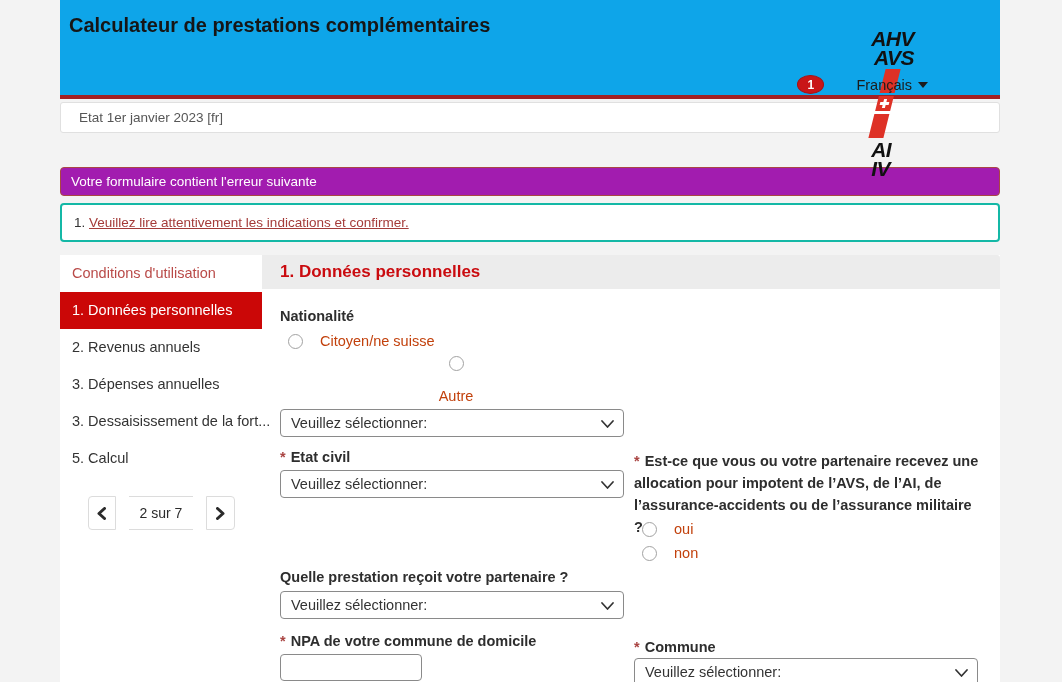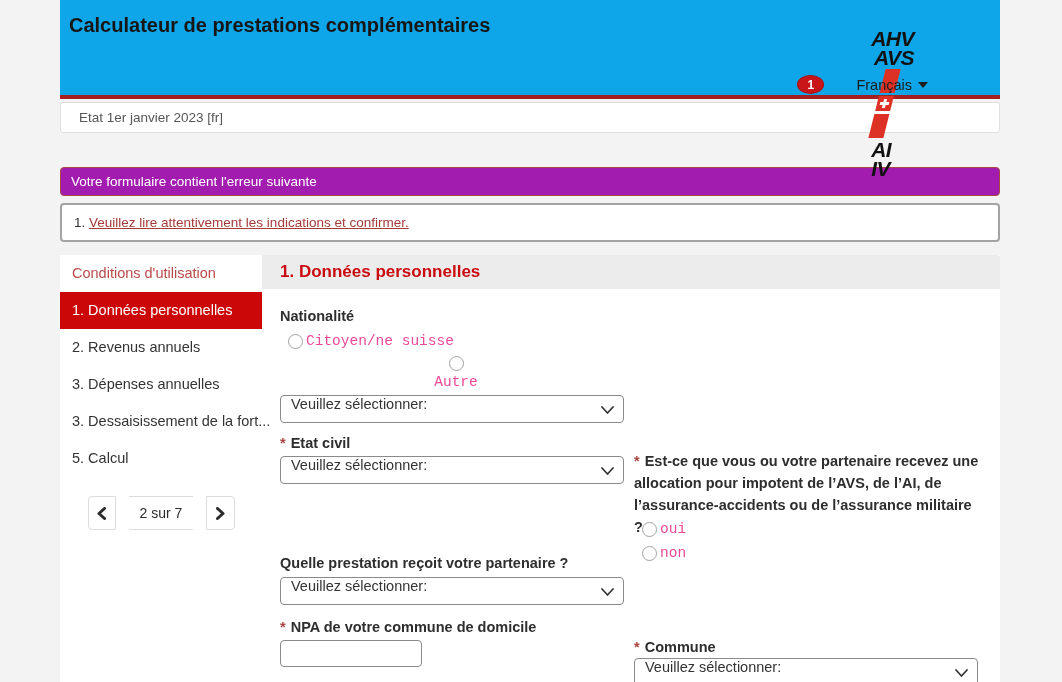--- a/index.html
+++ b/index.html
@@ -31,21 +31,21 @@
     color:#fff; font-size:12px; font-weight:bold; display:flex; align-items:center; justify-content:center; }
   .lang { margin-left:32px; font-size:14.5px; color:#1c1c1c; display:flex; align-items:center; gap:6px; cursor:pointer; }
 
   
   .etat-bar { margin-top:3px; background:#fff; border:1px solid #e0e0e0; border-radius:3px;
     padding:6px 0 6px 18px; font-size:13.5px; color:#565656; line-height:17px; }
 
   
   .error-banner { margin-top:34px; background:#a21caf; border:1px solid #a94744; color:#fff; border-radius:4px;
     padding:5px 10px; font-size:13.5px; line-height:17px; }
-  .error-box { margin-top:7px; background:#fff; border:2px solid #a3a3a3; border-radius:4px;
+  .error-box { margin-top:7px; background:#fff; border:2px solid #14b8a6; border-radius:4px;
     padding:10px 12px; font-size:13.5px; color:#333; }
   .error-link { color:#a43b39; text-decoration:underline; cursor:pointer; }
 
   
   .content-row { margin-top:13px; display:flex; align-items:stretch; background:#fff; min-height:436px; }
 
   .sidebar { flex:0 0 202px; width:202px; padding-bottom:24px; }
   .side-item { padding:9px 12px; font-size:14.5px; line-height:19px; color:#333; cursor:pointer; white-space:nowrap; }
   .side-item.link { color:#b94a48; }
   .side-item.active { background:#cb0707; color:#fff; }
@@ -59,25 +59,25 @@
   .main { flex:1; }
   .main-heading { background:#ececec; border-radius:0 3px 0 0; padding:7px 18px; font-size:17px; line-height:20px;
     font-weight:bold; color:#ca0b0f; }
 
   .form-area { position:relative; padding:18px 18px 0; }
   .col-left { width:344px; }
 
   .field-label { font-size:14.5px; line-height:18px; font-weight:bold; color:#2e2e2e; }
   .req { color:#a94442; margin-right:5px; font-weight:bold; }
 
-  .radio-row { display:flex; align-items:center; gap:3px; margin-left:8px; font-size:14.5px; color:#ec4899; cursor:pointer;font-family:Liberation Mono, monospace; }
+  .radio-row { display:flex; align-items:center; gap:17px; margin-left:8px; font-size:14.5px; color:#c2410c; cursor:pointer; }
   .radio-circle { width:15px; height:15px; border:1px solid #a2a2a2; border-radius:50%; background:#fff; flex:0 0 15px; }
 
   .select-box { width:344px; height:28px; border:1px solid #8a8a8a; border-radius:4px; background:#fff;
-    display:flex; align-items:flex-start; padding:0 30px 0 10px; position:relative; font-size:14.5px; color:#333; cursor:pointer; }
+    display:flex; align-items:center; padding:0 30px 0 10px; position:relative; font-size:14.5px; color:#333; cursor:pointer; }
   .select-chevron { position:absolute; right:9px; top:10px; line-height:0; }
 
   .text-input { width:142px; height:27px; border:1px solid #8a8a8a; border-radius:4px; padding:0 8px;
     font-size:14px; font-family:"Liberation Sans", sans-serif; color:#333; background:#fff; }
 
   
   .mt-rad1 { margin-top:8px; }
   .mt-rad2 { margin-top:7px;flex-direction:column; }
   .mt-lbl  { margin-top:14px; }
   .mt-sel  { margin-top:5px; }

